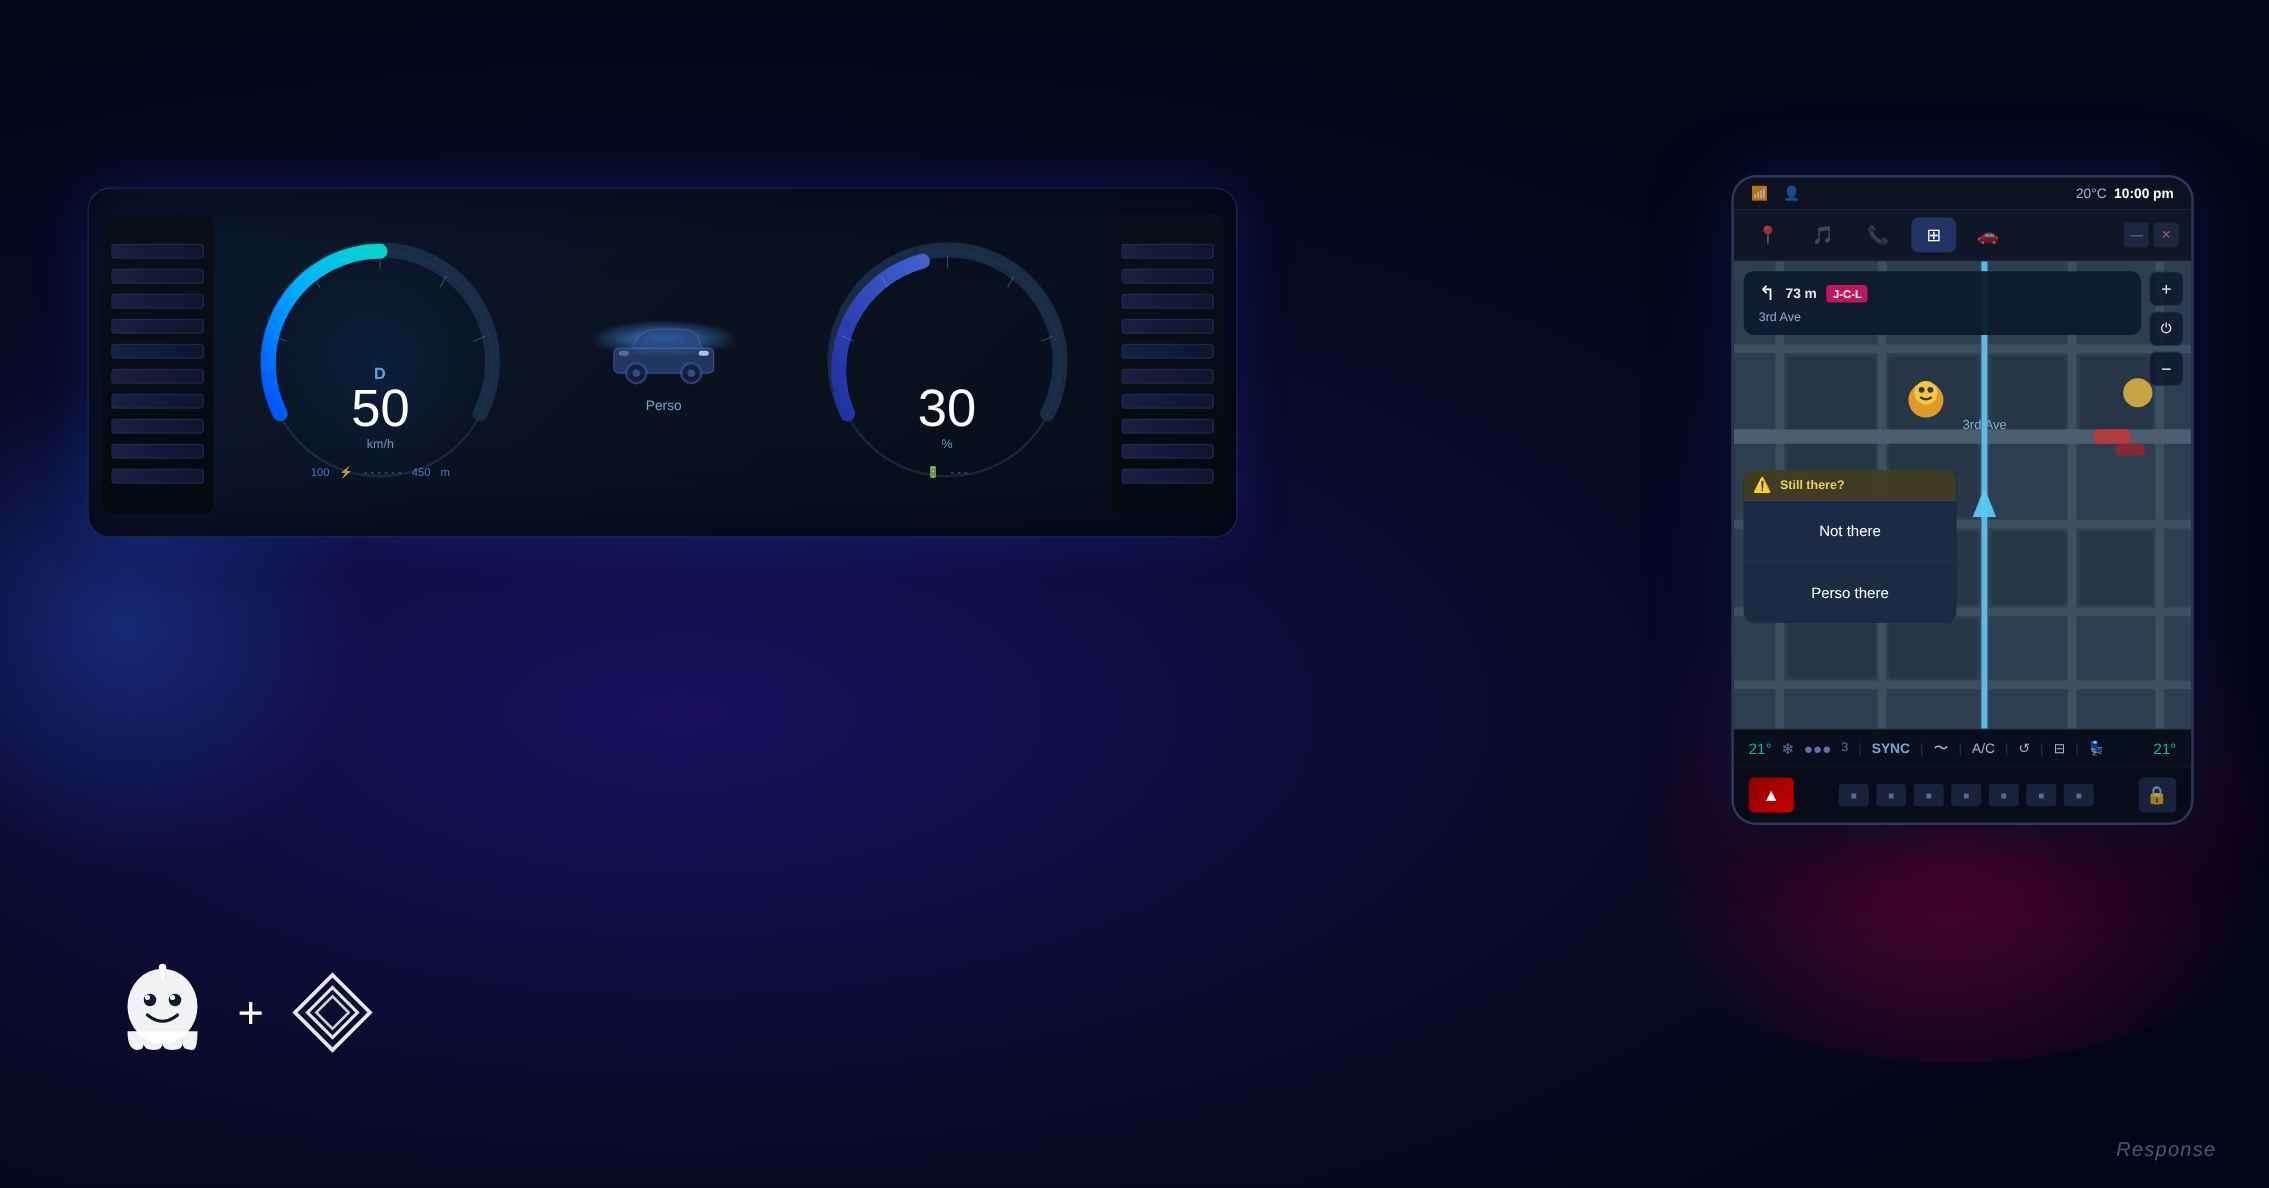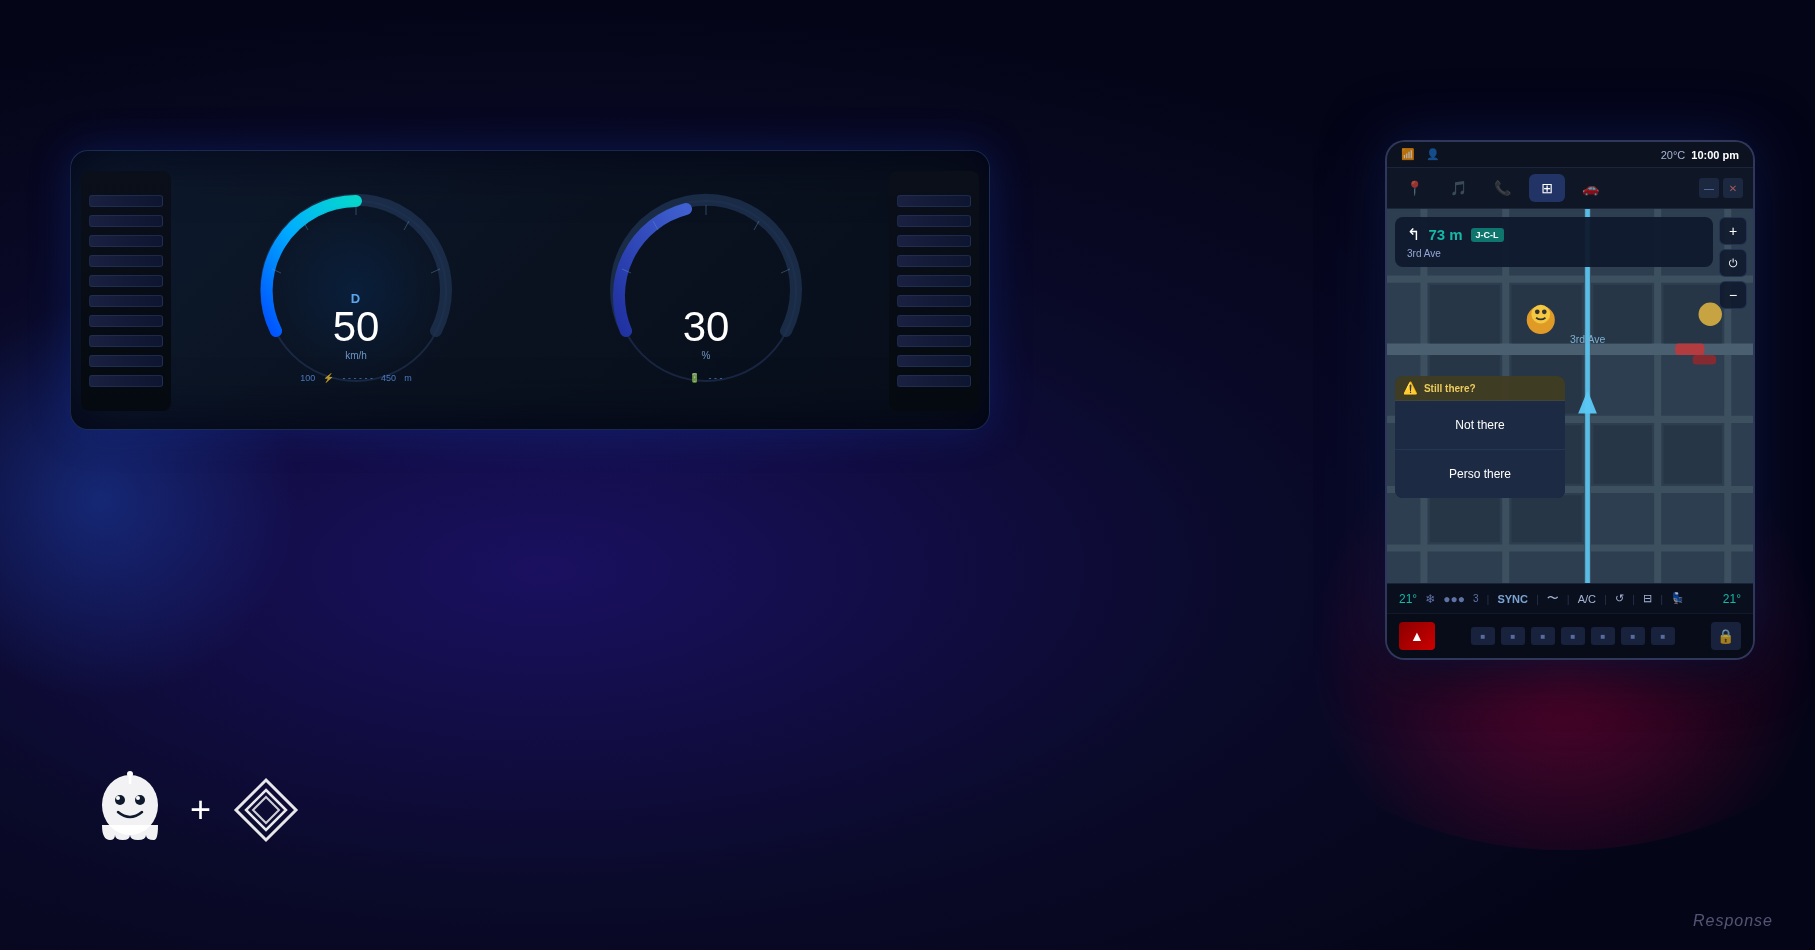--- a/index.html
+++ b/index.html
@@ -290,26 +290,26 @@
     .nav-distance {
       display: flex;
       align-items: center;
       gap: 8px;
     }
     .nav-arrow {
       font-size: 16px;
       color: white;
     }
     .nav-dist-text {
-      color: #14b8a6;
-      font-size: 15px;
+      color: #e5e5e5;
+      font-size: 11px;
       font-weight: bold;
     }
     .nav-street-tag {
-      background: #0f766e;
+      background: #be185d;
       color: white;
       font-size: 9px;
       padding: 2px 5px;
       border-radius: 3px;
       font-weight: bold;
     }
     .nav-street-name {
       color: rgba(180, 200, 255, 0.8);
       font-size: 10px;
     }
@@ -609,20 +609,37 @@
         </div>
         <div class="gauge-bottom-info">
           <span>100</span>
           <span>⚡</span>
           <span>- - - - - -</span>
           <span>450</span>
           <span>m</span>
         </div>
       </div>
 
+      <div class="center-car">
+        <div class="car-glow"></div>
+        <svg class="car-icon-svg" viewBox="0 0 100 55">
+
+          <rect x="10" y="25" width="80" height="20" rx="4" fill="rgba(50,80,140,0.6)" stroke="rgba(80,120,200,0.5)" stroke-width="1"></rect>
+          <path d="M 25 25 Q 30 10 45 10 L 65 10 Q 78 10 80 25 Z" fill="rgba(40,70,130,0.7)" stroke="rgba(80,120,200,0.4)" stroke-width="1"></path>
+
+          <circle cx="28" cy="45" r="8" fill="rgba(20,30,60,0.9)" stroke="rgba(60,90,160,0.6)" stroke-width="2"></circle>
+          <circle cx="72" cy="45" r="8" fill="rgba(20,30,60,0.9)" stroke="rgba(60,90,160,0.6)" stroke-width="2"></circle>
+          <circle cx="28" cy="45" r="3" fill="rgba(80,120,200,0.5)"></circle>
+          <circle cx="72" cy="45" r="3" fill="rgba(80,120,200,0.5)"></circle>
+
+          <rect x="78" y="27" width="8" height="4" rx="2" fill="rgba(200,230,255,0.8)"></rect>
+          <rect x="14" y="27" width="8" height="4" rx="2" fill="rgba(200,230,255,0.3)"></rect>
+        </svg>
+        <div class="center-label">Perso</div>
+      </div>
 
       <div class="gauge">
         <svg viewBox="0 0 200 200">
           <circle cx="100" cy="100" r="90" fill="none" stroke="rgba(40,60,100,0.5)" stroke-width="2"></circle>
           <path d="M 20 140 A 90 90 0 1 1 180 140" fill="none" stroke="rgba(30,50,80,0.8)" stroke-width="12" stroke-linecap="round"></path>
 
           <path d="M 20 140 A 90 90 0 0 1 80 18" fill="none" stroke="url(#battGrad)" stroke-width="12" stroke-linecap="round"></path>
           <defs>
             <linearGradient id="battGrad" x1="0%" y1="100%" x2="100%" y2="0%">
               <stop offset="0%" style="stop-color:#2030a0;stop-opacity:1"></stop>

